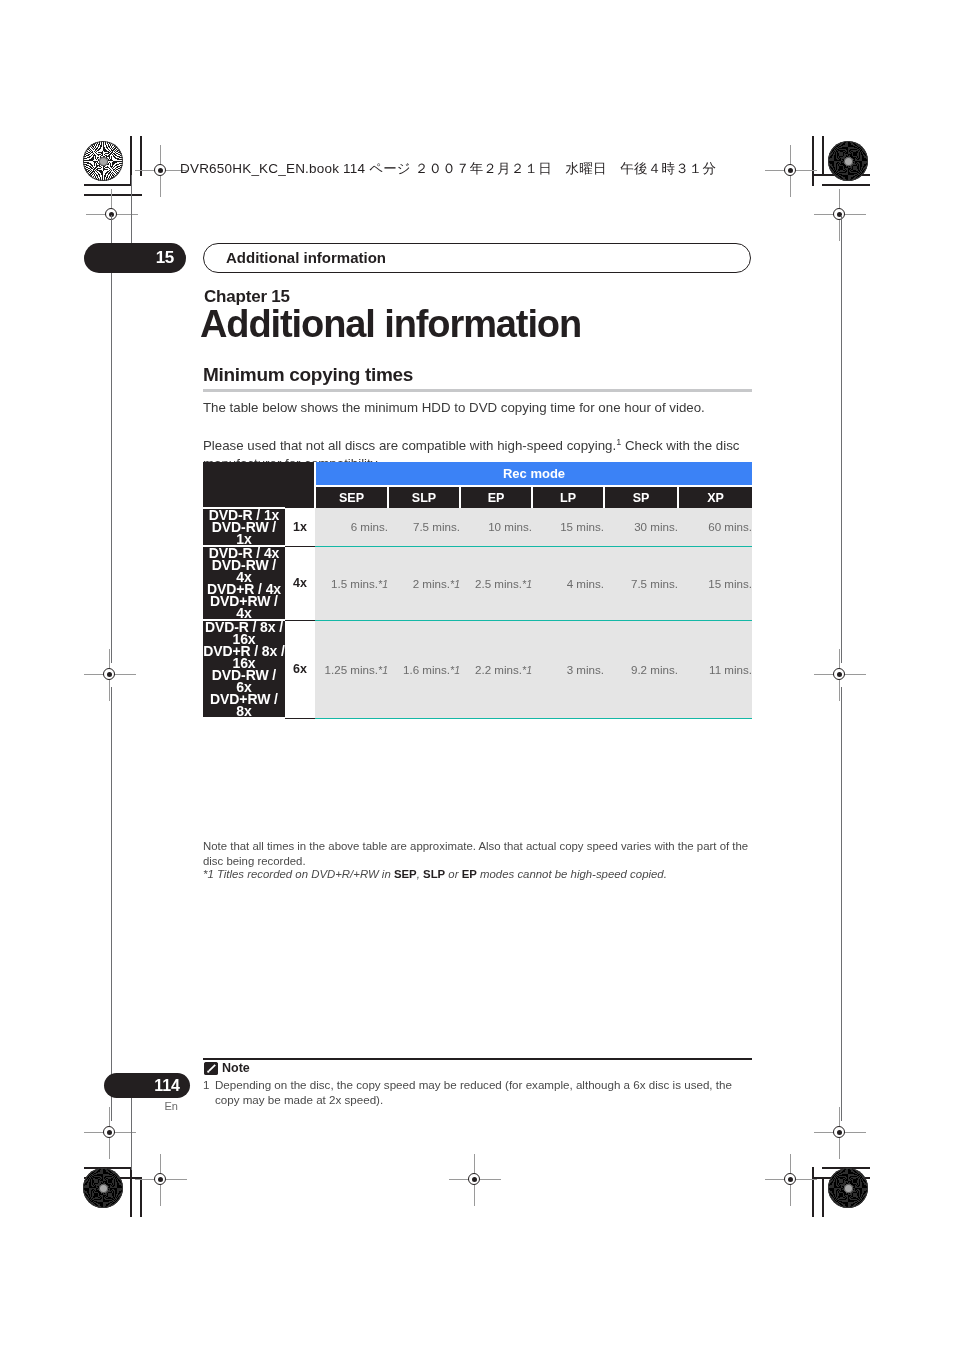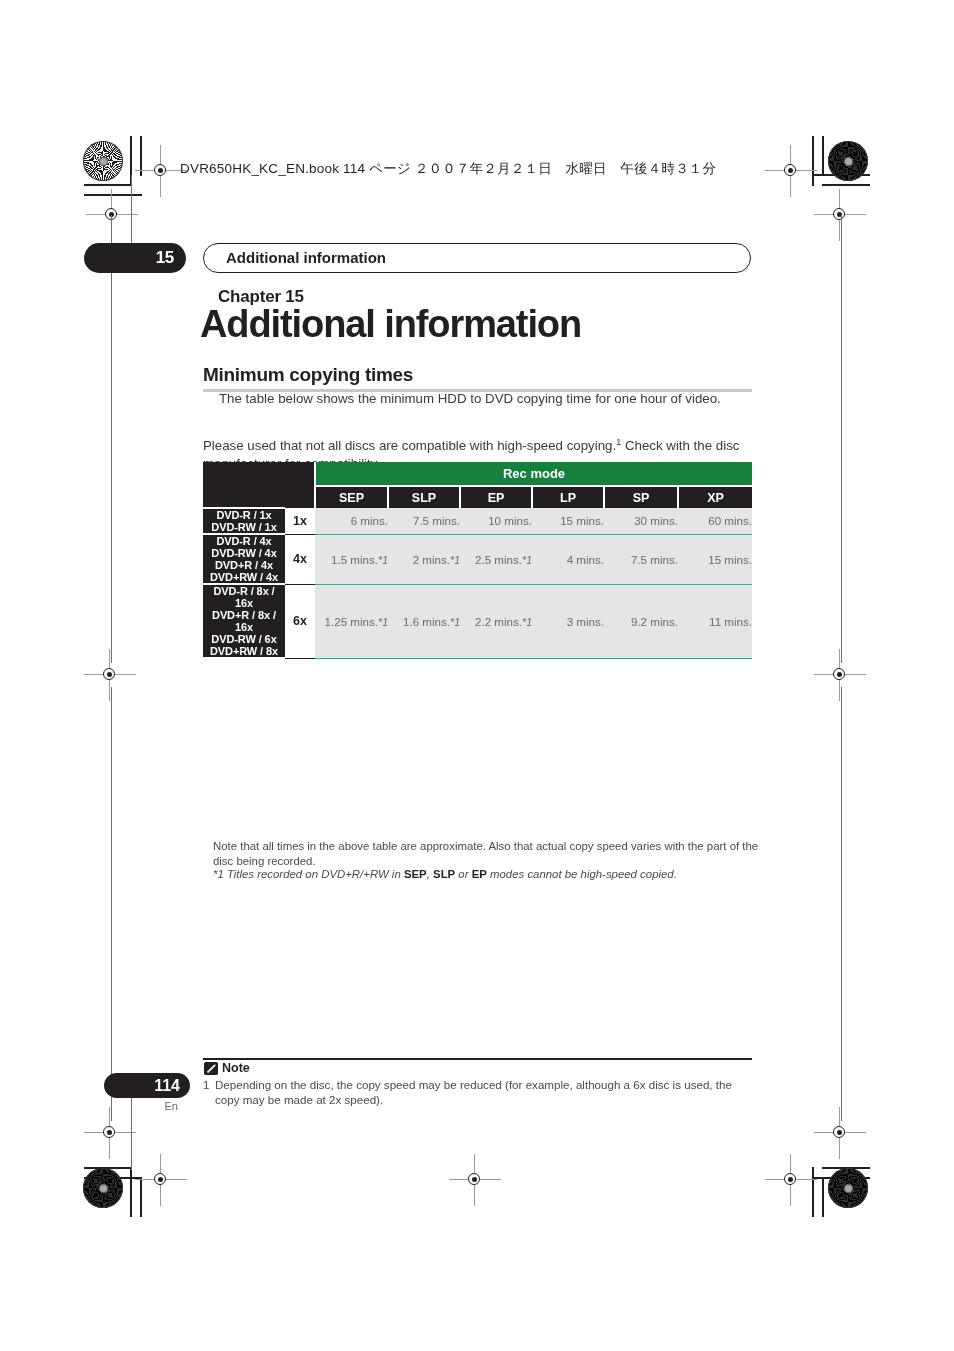--- a/index.html
+++ b/index.html
@@ -129,21 +129,21 @@
     font-size: 15px;
     font-weight: bold;
     line-height: 28px;
     padding-left: 22px;
     color: #231f20;
   }
 
   
   .chapter-label {
     position: absolute;
-    left: 218px;
+    left: 204px;
     top: 287px;
     font-size: 17px;
     font-weight: bold;
     color: #231f20;
     letter-spacing: -0.2px;
     text-align: right;
   }
   .chapter-title {
     position: absolute;
     left: 200px;
@@ -179,21 +179,21 @@
     width: 549px;
     font-size: 13.3px;
     line-height: 18px;
     color: #3a3a3a;
   }
   .body-p sup {
     font-size: 9px;
     vertical-align: super;
     line-height: 0;
   }
-  #intro1 { top: 377px; margin-left: 16px; }
+  #intro1 { top: 386px; }
   #intro2 { top: 424px; }
 
   
   .tbl {
     position: absolute;
     left: 203px;
     top: 462px;
     width: 549px;
   }
   .tbl table {
@@ -203,21 +203,21 @@
   }
   .tbl td, .tbl th {
     padding: 0;
     margin: 0;
   }
 
   .hdr-blank {
     background: #231f20;
   }
   .hdr-recmode {
-    background: #15803d;
+    background: #3b82f6;
     color: #ffffff;
     font-size: 13px;
     font-weight: bold;
     text-align: center;
     height: 23px;
     border-left: 2px solid #ffffff;
   }
   .hdr-mode {
     background: #231f20;
     color: #ffffff;
@@ -243,21 +243,21 @@
     color: #c9c9c9;
     font-size: 11.5px;
     text-align: center;
     height: 26px;
     border-left: 2px solid #ffffff;
   }
 
   .disc-cell {
     background: #231f20;
     color: #ffffff;
-    font-size: 11px;
+    font-size: 14px;
     font-weight: bold;
     text-align: center;
     line-height: 12px;
     padding: 4px 2px;
     vertical-align: middle;
     border-top: 2px solid #ffffff;
     border-bottom: 2px solid #ffffff;
     letter-spacing: -0.1px;
   }
   .speed-cell {
@@ -278,21 +278,21 @@
     background: #e5e5e5;
   }
   .val-cell em, .val-cell .fn {
     font-style: italic;
     font-size: 10.5px;
   }
 
   
   .tbl-note {
     position: absolute;
-    left: 213px;
+    left: 203px;
     width: 552px;
     font-size: 11.4px;
     line-height: 14.5px;
     color: #4a4a4a;
     margin-top: 48px;
   }
   #tnote1 { top: 791px; }
   #tnote2 {
     top: 819px;
     font-style: italic;

